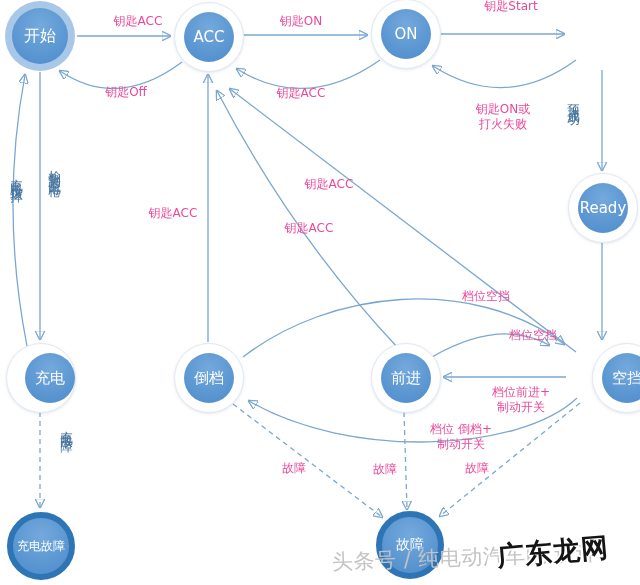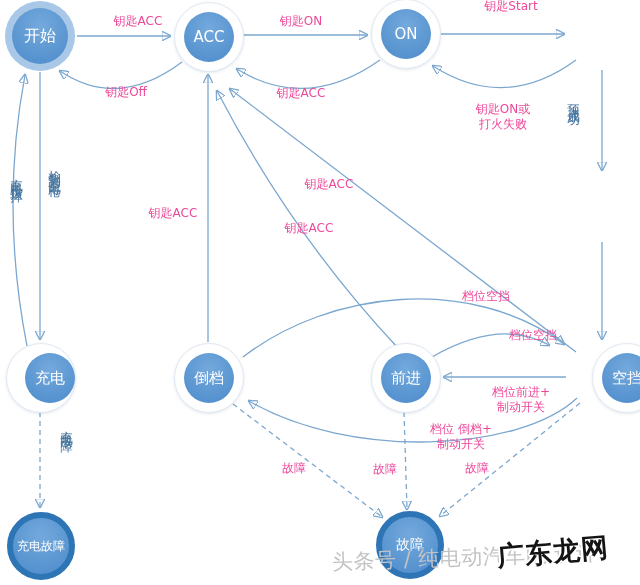--- a/index.html
+++ b/index.html
@@ -72,20 +72,23 @@
 
   <div class="node halo" style="left:5px;top:1px;">
       <div class="core">开始</div>
     </div>
   <div class="node ring" style="left:174px;top:2px;">
       <div class="core">ACC</div>
     </div>
   <div class="node ring" style="left:371px;top:-1px;">
       <div class="core">ON</div>
     </div>
+  <div class="node ring" style="left:568px;top:173px;">
+      <div class="core">Ready</div>
+    </div>
   <div class="node ring" style="left:592px;top:343px;font-family:Liberation Mono, monospace;">
       <div class="core">空挡</div>
     </div>
   <div class="node ring" style="left:371px;top:343px;">
       <div class="core">前进</div>
     </div>
   <div class="node ring" style="left:174px;top:343px;">
       <div class="core">倒档</div>
     </div>
   <div class="node ring" style="left:6px;top:343px;justify-content:flex-end;">

